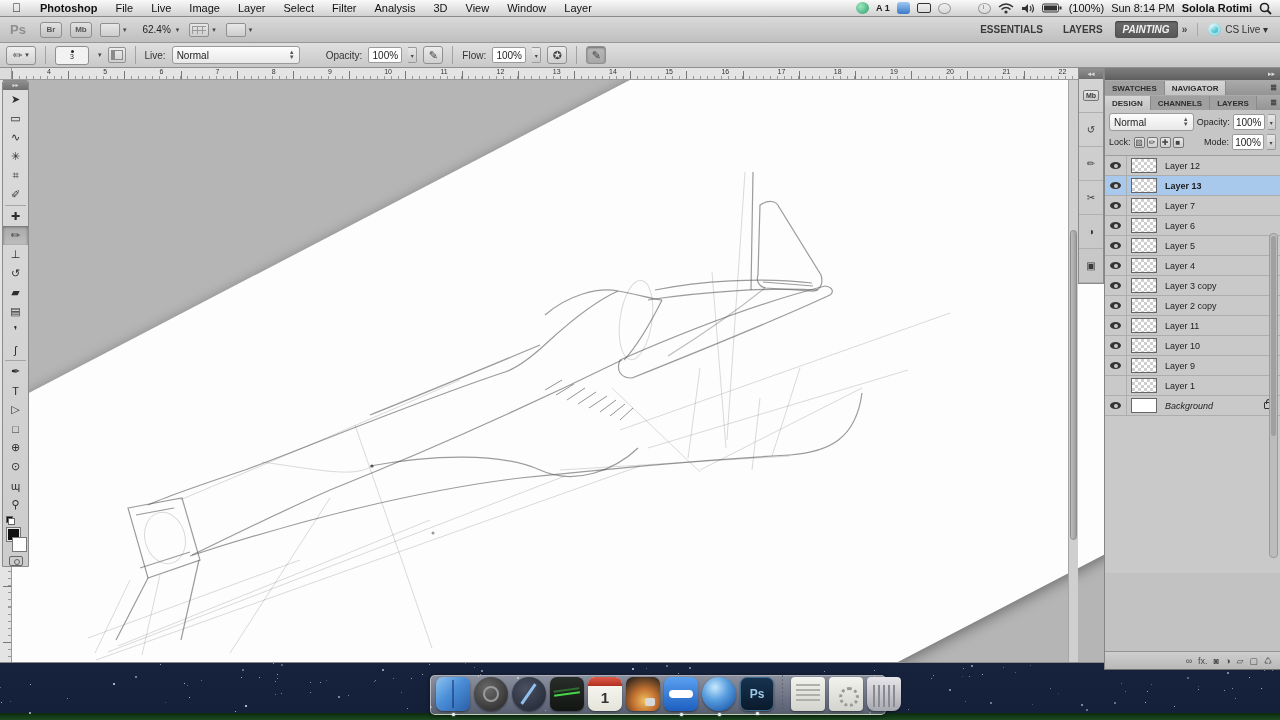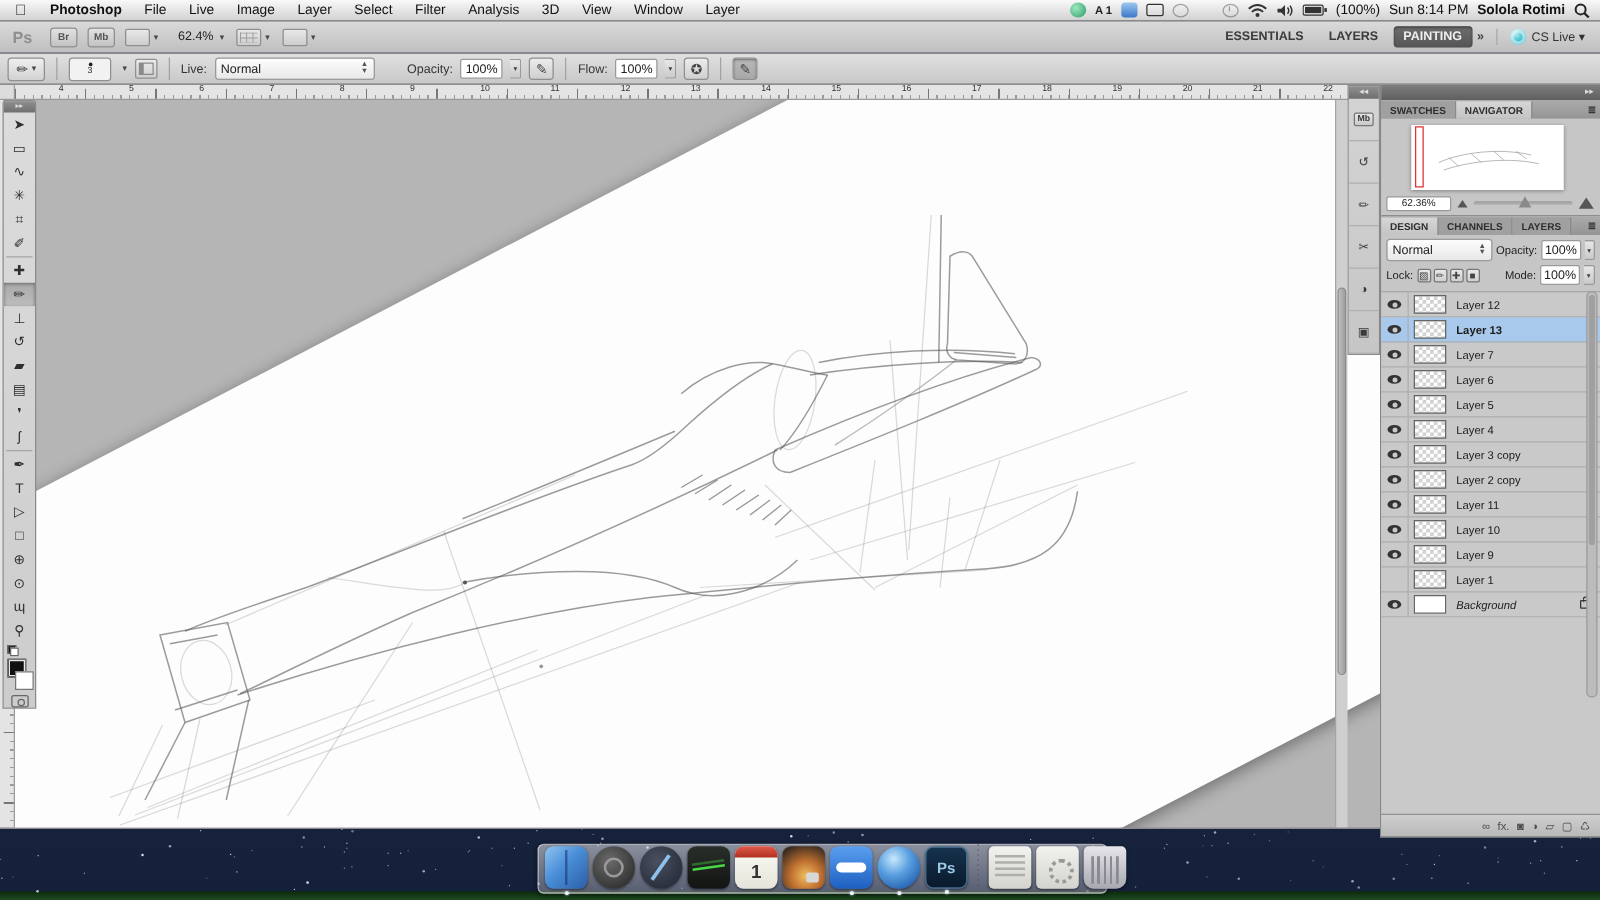--- a/index.html
+++ b/index.html
@@ -49,21 +49,21 @@
   .abar-icon { width:20px; height:14px; border:1px solid #8f8f8f; border-radius:2px;
     background:linear-gradient(#e8e8e8,#cdcdcd); position:relative; }
   .abar-icon.grid::before { content:''; position:absolute; inset:2px;
     background:linear-gradient(90deg,#9a9a9a 1px,transparent 1px) 0 0/5px 100%,
                linear-gradient(#9a9a9a 1px,transparent 1px) 0 0/100% 4px; }
   .dd-arrow { font-size:7px; color:#444; margin-left:3px; }
   #zoom-level { margin:0 2px 0 6px; font-size:10px; color:#222; }
   #workspaces { margin-left:auto; display:flex; align-items:center; gap:4px; font-size:10px; font-weight:bold; color:#3a3a3a; }
   .workspace { padding:3px 8px; border-radius:3px; }
   .workspace.active { background:linear-gradient(#6e6e6e,#555); color:#f0f0f0;
-    box-shadow:inset 0 1px 2px rgba(0,0,0,.5); }
+    box-shadow:inset 0 1px 2px rgba(0,0,0,.5);font-style:italic; }
   .ws-overflow { font-size:10px; font-weight:bold; color:#444; padding:0 4px; }
   #cslive { display:flex; align-items:center; gap:4px; padding:0 12px 0 10px;
     border-left:1px solid #a8a8a8; margin-left:6px; font-size:10px; color:#333; }
   .cslive-icon { width:13px; height:13px; border-radius:50%;
     background:radial-gradient(circle at 35% 30%, #bdeef2, #28b6c8 60%, #1786a0);
     box-shadow:inset 0 0 0 3px rgba(255,255,255,.55); }
 
   
   #optionsbar { position:absolute; left:0; top:43px; width:1280px; height:25px; z-index:28;
     background:linear-gradient(#e0e0e0,#c8c8c8); border-bottom:1px solid #8f8f8f;
@@ -668,40 +668,20 @@
 </div>
 
 <div id="paneldock">
   <div id="dock-topstrip">▸▸</div>
 
   <div class="tabbar" id="nav-tabbar">
       <span class="tab">SWATCHES</span>
       <span class="tab active">NAVIGATOR</span>
       <span class="tab-menu">≣</span>
     </div>
-  <div id="navigator-body">
-    <div id="nav-thumb">
-      <svg width="122" height="52" viewBox="0 0 122 52">
-        <g fill="none" stroke="#999" stroke-width="0.7" stroke-opacity="0.8">
-          <path d="M22,30 C40,22 70,18 96,24"></path>
-          <path d="M26,36 C50,28 80,26 102,31"></path>
-          <path d="M30,26 L38,33 M48,23 L56,30 M66,21 L74,28 M84,21 L92,27"></path>
-        </g>
-      </svg>
-      <div id="nav-viewbox"></div>
-    </div>
-    <div id="nav-footer">
-      <span class="field" id="nav-zoom">62.36%</span>
-      <span class="mountain"></span>
-      <span id="nav-slider">
-          <span class="sl-thumb"></span>
-        </span>
-      <span class="mountain big"></span>
-    </div>
-  </div>
 
   <div class="tabbar" id="layers-tabbar">
       <span class="tab active">DESIGN</span>
       <span class="tab">CHANNELS</span>
       <span class="tab">LAYERS</span>
       <span class="tab-menu">≣</span>
     </div>
   <div id="layers-controls">
     <div class="lc-row">
       <span class="popup" id="blend-popup">

